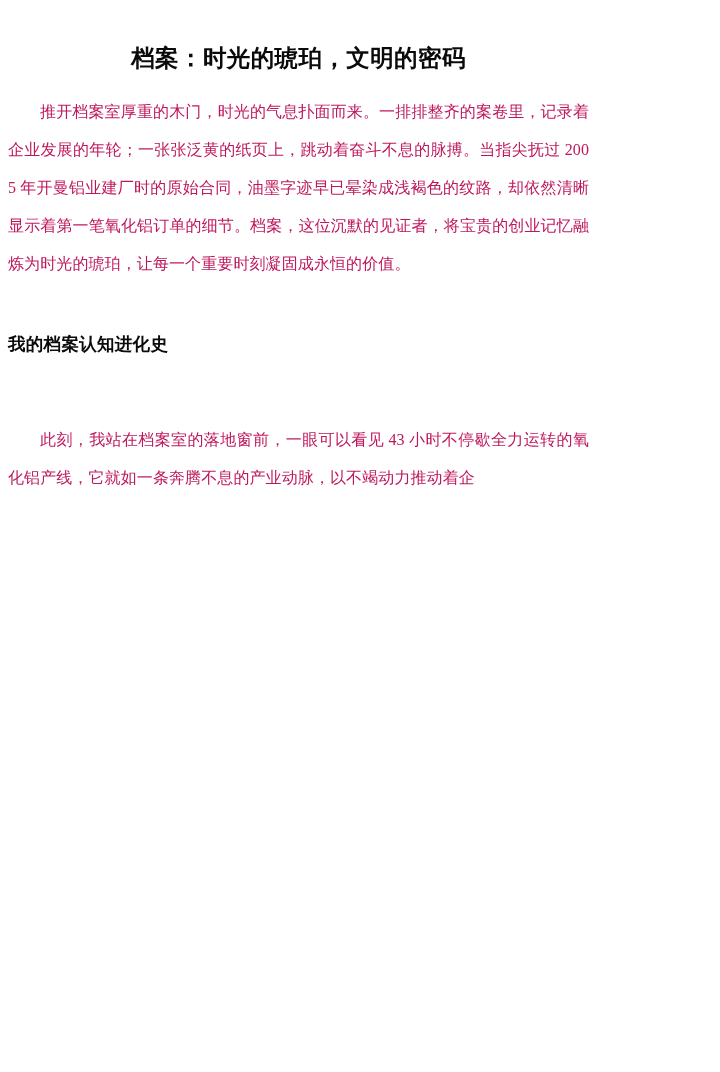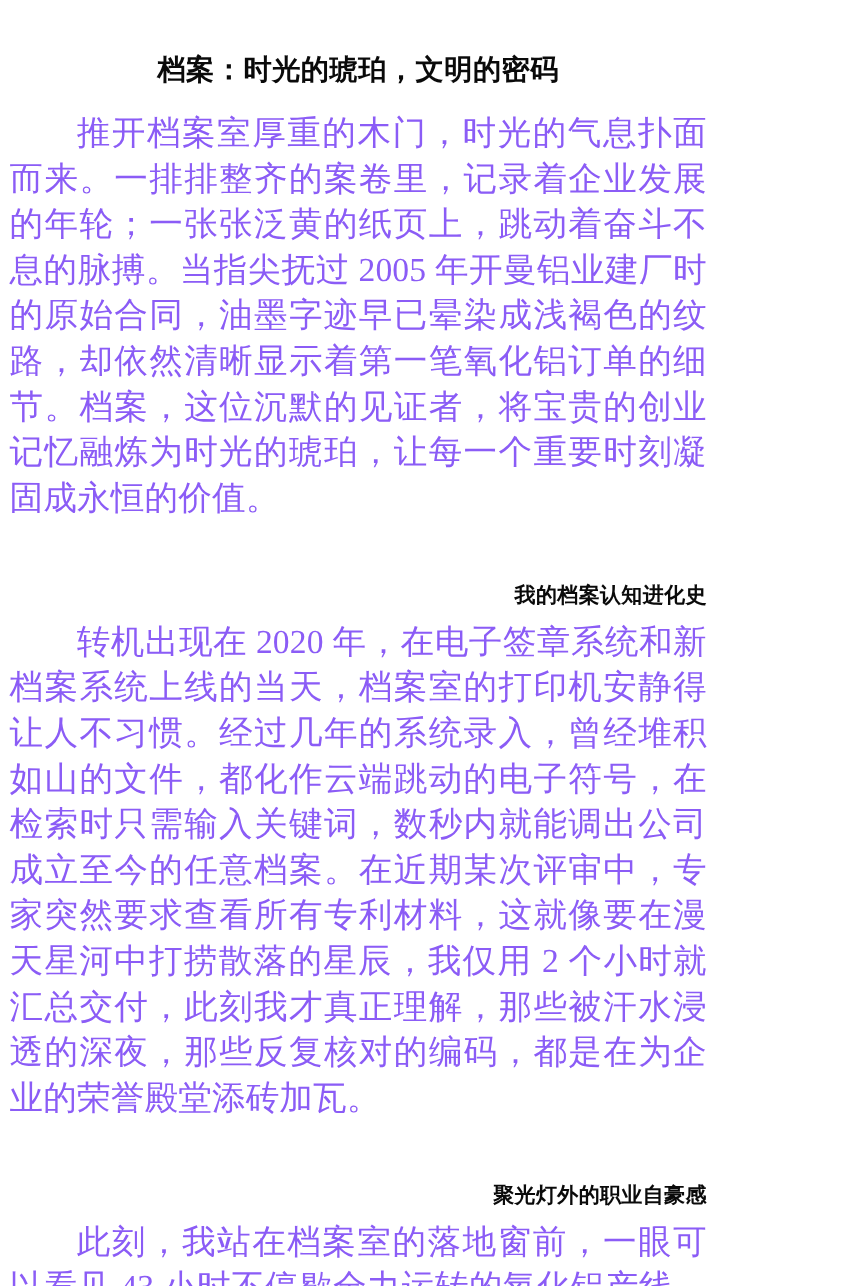--- a/index.html
+++ b/index.html
@@ -33,37 +33,37 @@
     letter-spacing: 0.4px;
     margin: 9px 0 0 0;
     padding: 0;
     color: #0a0a0a;
   }
   .section-heading {
     font-family: "Liberation Sans", "DejaVu Sans", sans-serif;
     font-weight: bold;
     font-size: 17.5px;
     line-height: 26px;
-    text-align: right;
+    text-align: left;
     letter-spacing: 0.3px;
     margin: 0;
     padding: 0;
     color: #0a0a0a;
   }
   .para {
     font-family: "Liberation Serif", "DejaVu Serif", serif;
-    font-size: 28px;
+    font-size: 16px;
     line-height: 38px;
     text-align: justify;
     text-align-last: left;
     text-justify: inter-ideograph;
     margin: 0;
     padding: 0;
     text-indent: 2em;
-    color: #8b5cf6;
+    color: #be185d;
     word-break: break-all;
     letter-spacing: 0.1px;
   }
   .gap-title-body { height: 18px; }
   .gap-before-heading { height: 48px; }
   .gap-after-heading { height: 8px; }
   .gap-before-heading-2 { height: 48px; }
 </style>
 </head>
 <body>
@@ -76,23 +76,21 @@
 
   <p class="para">推开档案室厚重的木门，时光的气息扑面而来。一排排整齐的案卷里，记录着企业发展的年轮；一张张泛黄的纸页上，跳动着奋斗不息的脉搏。当指尖抚过 2005 年开曼铝业建厂时的原始合同，油墨字迹早已晕染成浅褐色的纹路，却依然清晰显示着第一笔氧化铝订单的细节。档案，这位沉默的见证者，将宝贵的创业记忆融炼为时光的琥珀，让每一个重要时刻凝固成永恒的价值。</p>
 
   <div class="gap-before-heading"></div>
 
   <div class="section-heading">我的档案认知进化史</div>
 
   <div class="gap-after-heading"></div>
 
 
-  <p class="para">转机出现在 2020 年，在电子签章系统和新档案系统上线的当天，档案室的打印机安静得让人不习惯。经过几年的系统录入，曾经堆积如山的文件，都化作云端跳动的电子符号，在检索时只需输入关键词，数秒内就能调出公司成立至今的任意档案。在近期某次评审中，专家突然要求查看所有专利材料，这就像要在漫天星河中打捞散落的星辰，我仅用 2 个小时就汇总交付，此刻我才真正理解，那些被汗水浸透的深夜，那些反复核对的编码，都是在为企业的荣誉殿堂添砖加瓦。</p>
 
   <div class="gap-before-heading-2"></div>
 
-  <div class="section-heading">聚光灯外的职业自豪感</div>
 
   <div class="gap-after-heading"></div>
 
   <p class="para">此刻，我站在档案室的落地窗前，一眼可以看见 43 小时不停歇全力运转的氧化铝产线，它就如一条奔腾不息的产业动脉，以不竭动力推动着企</p>
 
 </div>
 
 </body></html>

